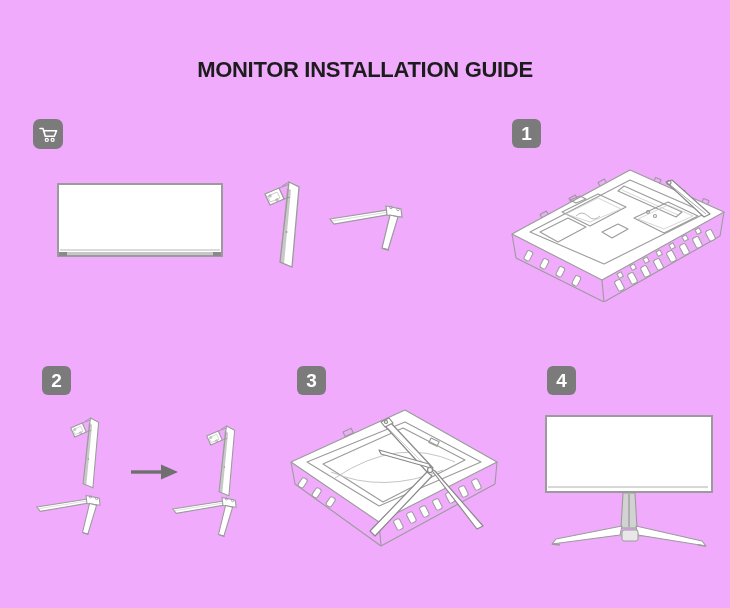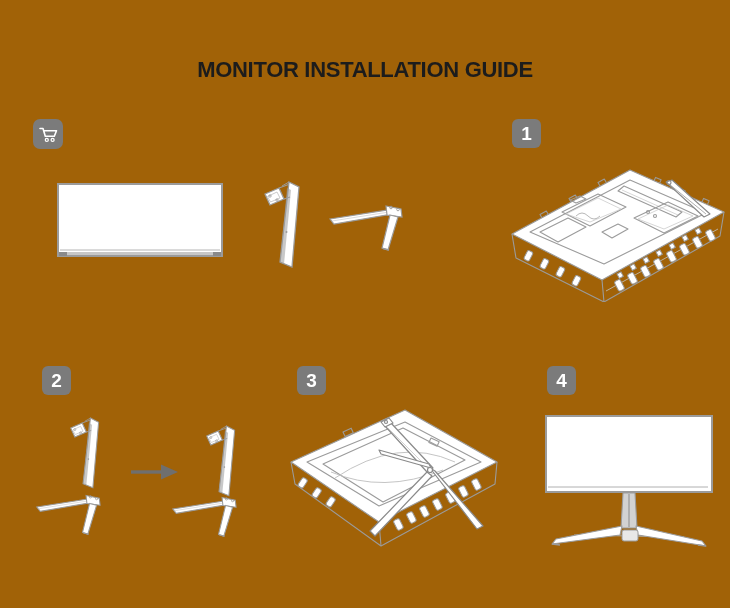--- a/index.html
+++ b/index.html
@@ -1,17 +1,17 @@
 <!DOCTYPE html>
 <html><head>
 <meta charset="utf-8">
 <style>
   html,body{margin:0;padding:0;background:#ffffff;}
   .canvas{
-    position:relative;width:730px;height:608px;background:#a16207;overflow:hidden;
+    position:relative;width:730px;height:608px;background:#f0abfc;overflow:hidden;
     font-family:"Liberation Sans", sans-serif;
   }
   .abs{position:absolute;}
   .title{
     position:absolute;top:57px;left:0;right:0;margin:0;text-align:center;
     font-size:22px;font-weight:700;color:#1c1c1c;letter-spacing:-0.3px;
   }
   .badge{
     position:absolute;width:29px;height:29px;border-radius:6px;background:#7b7b7b;
     display:flex;align-items:center;justify-content:center;

